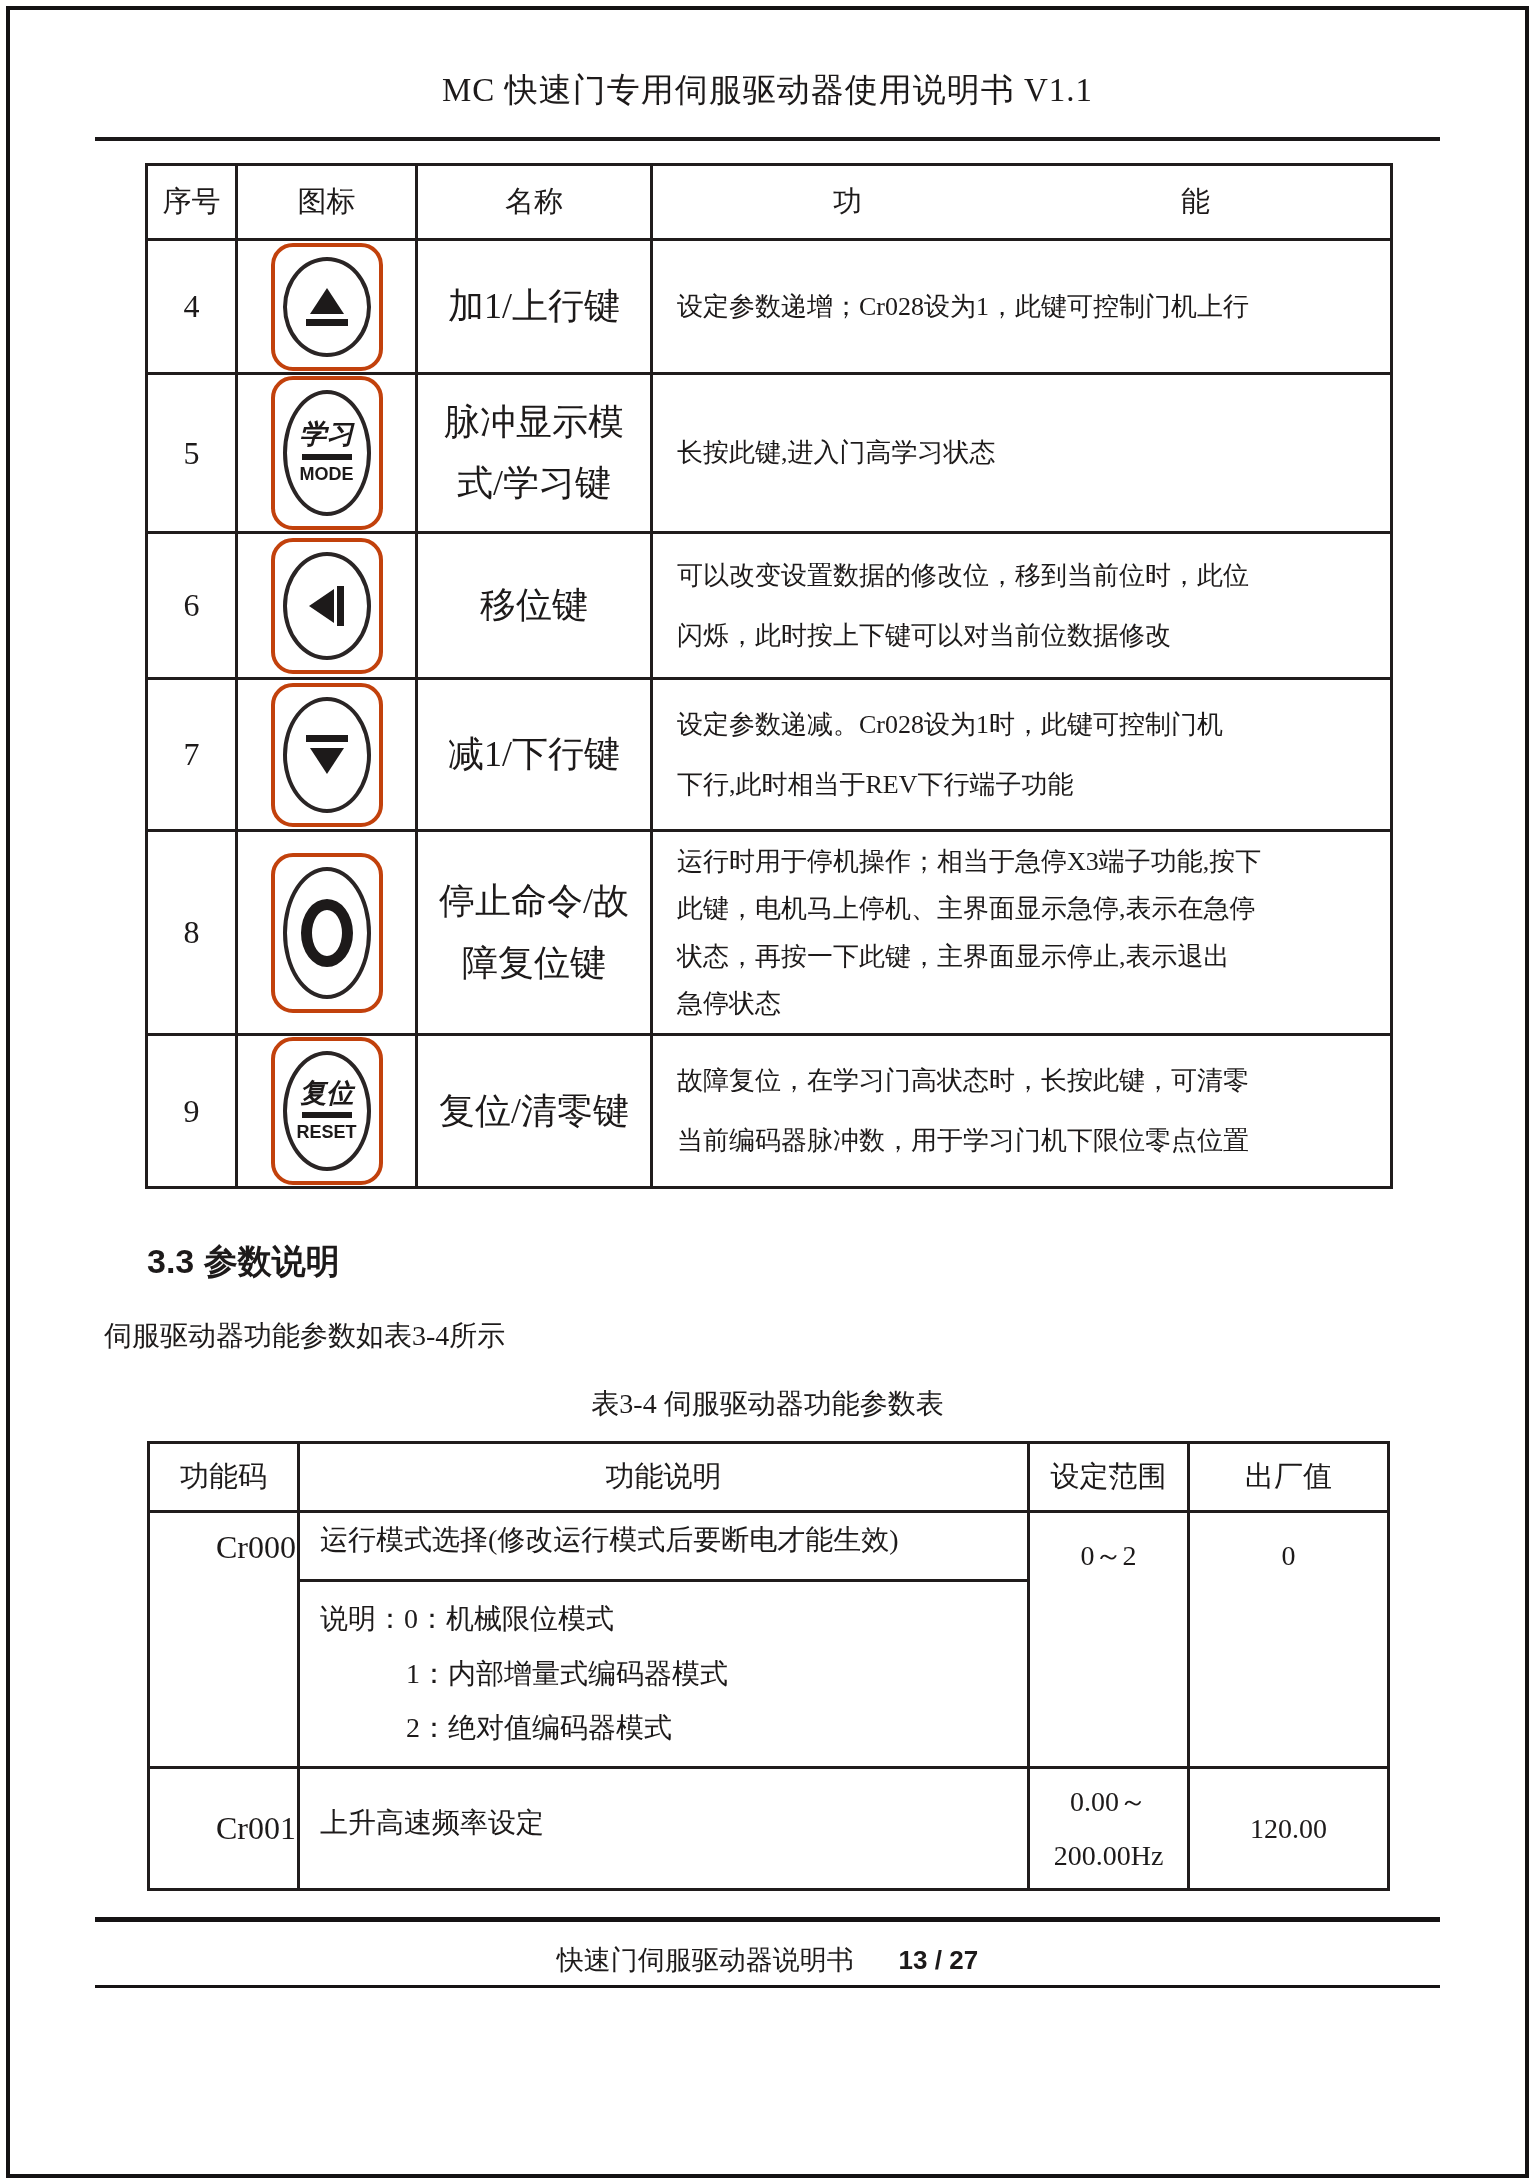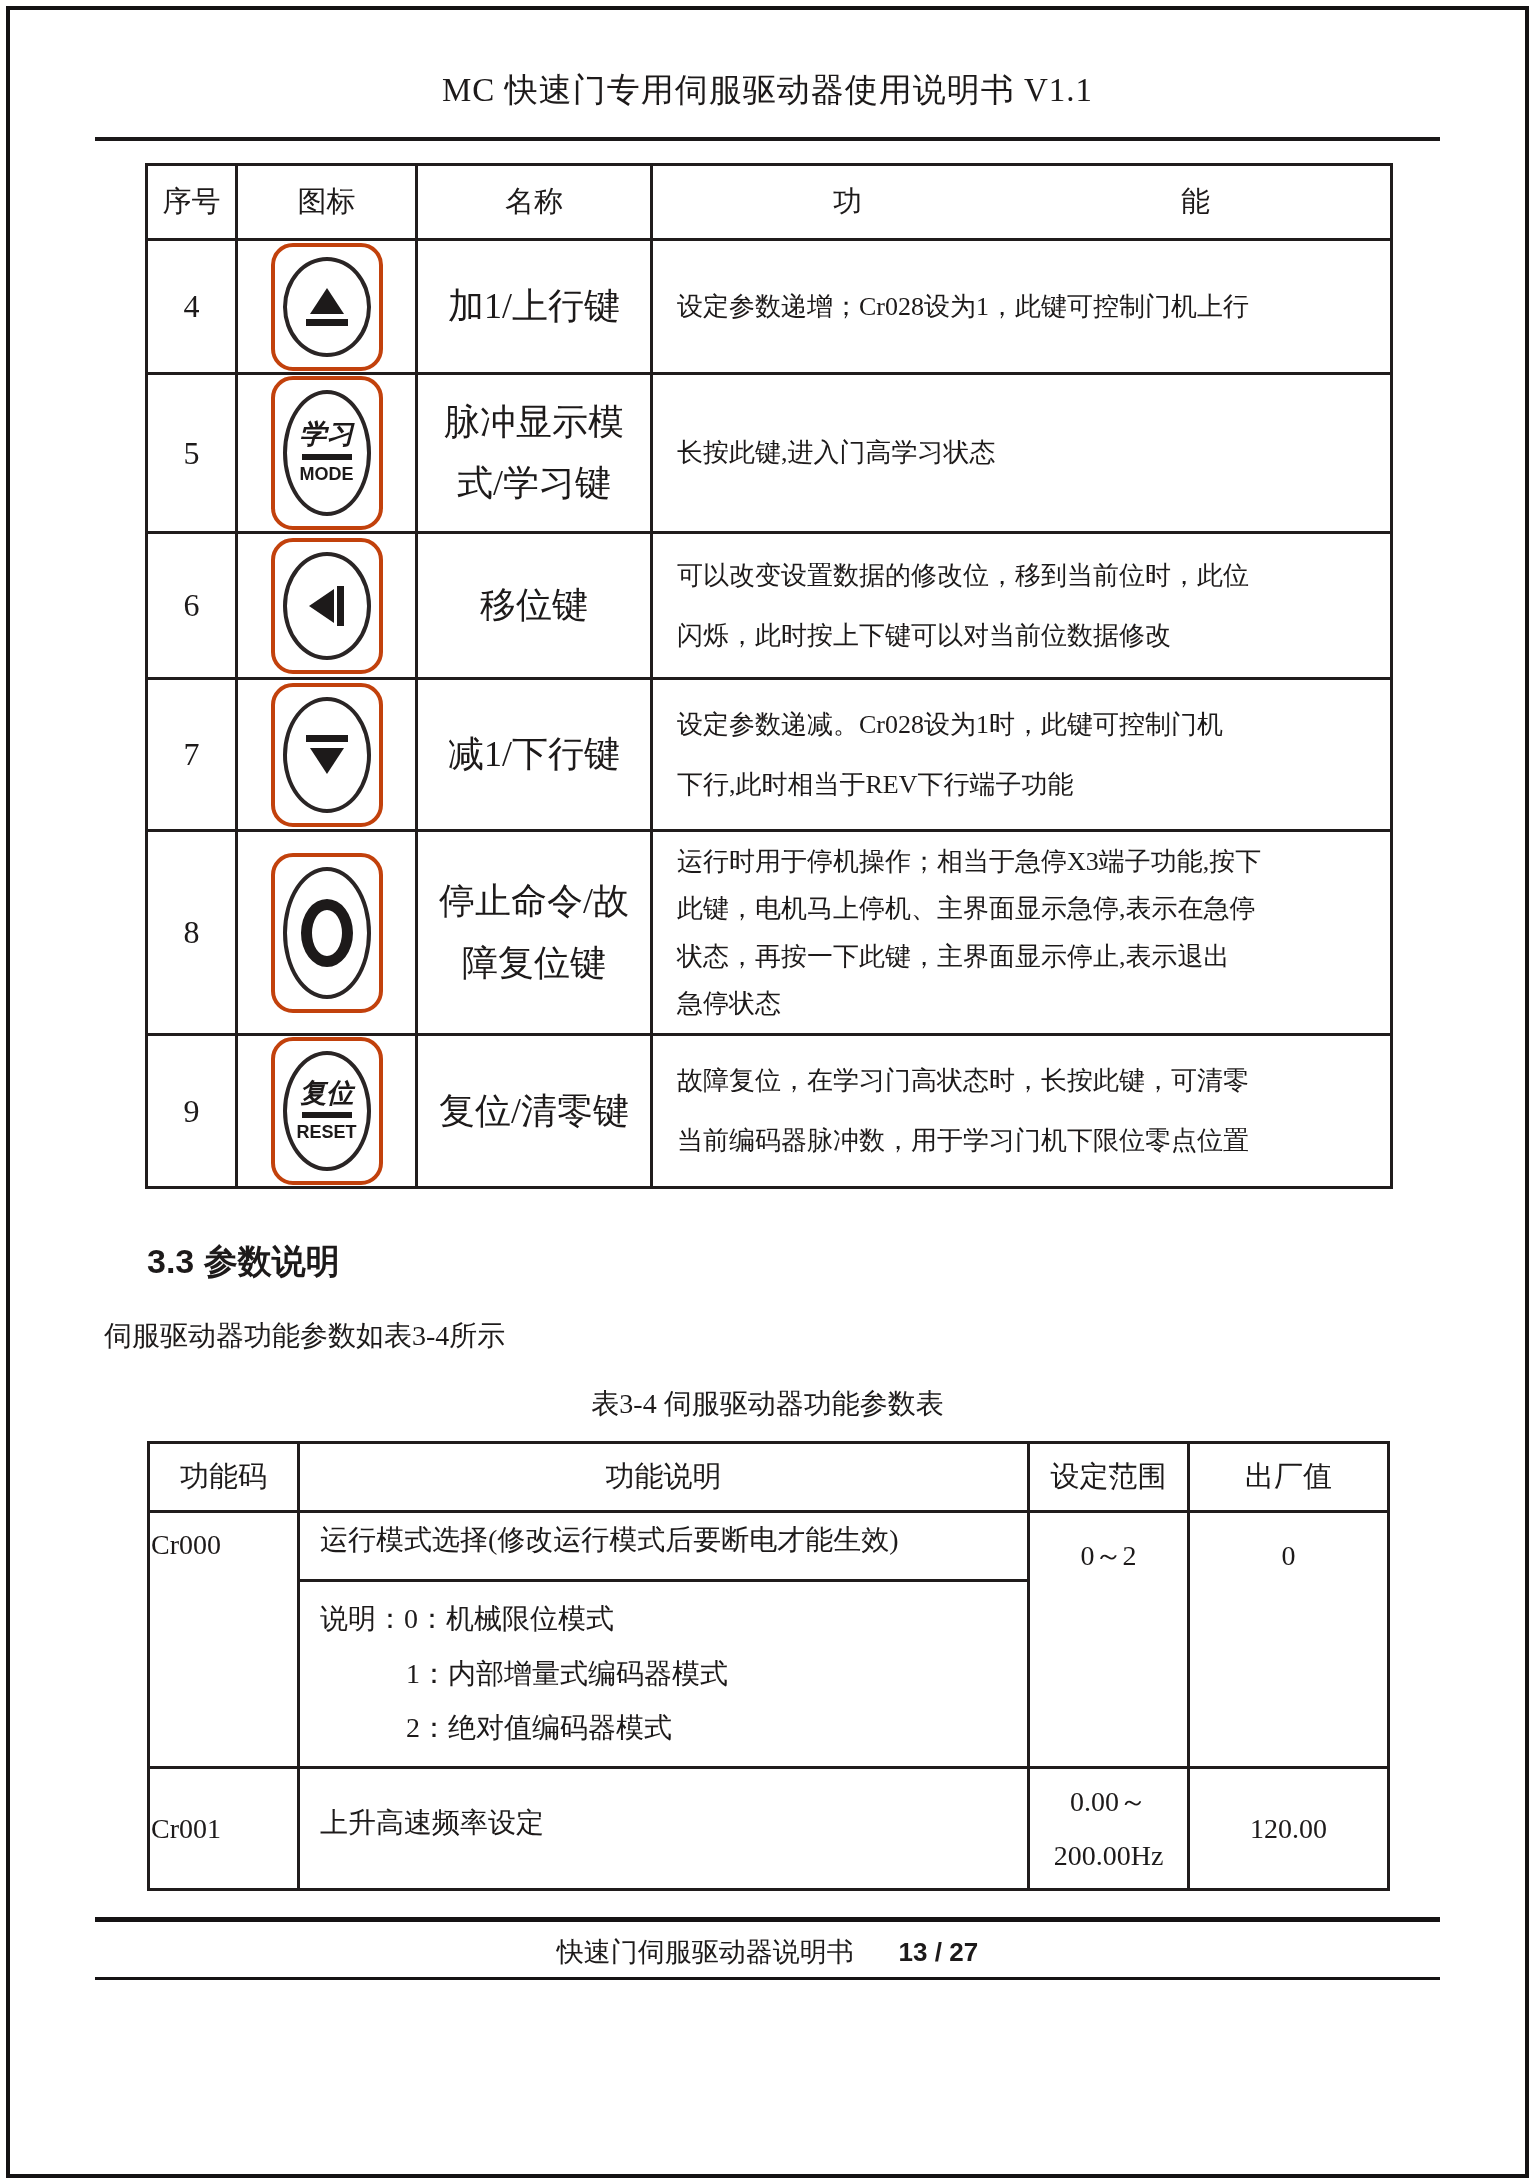--- a/index.html
+++ b/index.html
@@ -47,30 +47,30 @@
 
   
   .sec-heading{margin:50px 0 0 147px;font-size:34px;font-weight:bold;
                font-family:"Liberation Sans",sans-serif;}
   .intro{margin:32px 0 0 104px;font-size:28px;}
   .caption{margin:30px 0 0;text-align:center;font-size:28px;}
 
   
   .param-table{margin:18px 0 0 147px;width:1240px;}
   .param-table th{font-size:29px;height:64px;text-align:center;}
-  .pt-code{text-align:left;font-size:28px;}
+  .pt-code{text-align:right;font-size:32px;}
   .pt-desc{font-size:28px;padding:8px 12px 20px 20px;}
   .pt-center{text-align:center;font-size:28px;white-space:pre-line;line-height:1.9;}
   .v-top{vertical-align:top;padding-top:16px;}
   .note-cell{padding:10px 12px 10px 20px;font-size:28px;line-height:1.95;vertical-align:top;}
   .note-line + .note-line{padding-left:86px;}
 
   
   .footer-rule{margin:26px 95px 0;height:5px;background:#151314;}
-  .footer-line{margin-top:12px;text-align:center;font-size:27px;}
+  .footer-line{margin-top:20px;text-align:center;font-size:27px;}
   .page-num{font-family:"Liberation Sans",sans-serif;font-weight:bold;font-size:26px;margin-left:38px;}
   .footer-rule2{margin:7px 95px 0;height:3px;background:#151314;}
 </style>
 </head>
 <body>
 
 <div class="page">
   <div class="frame"></div>
 
   <div class="title">MC 快速门专用伺服驱动器使用说明书 V1.1</div>

